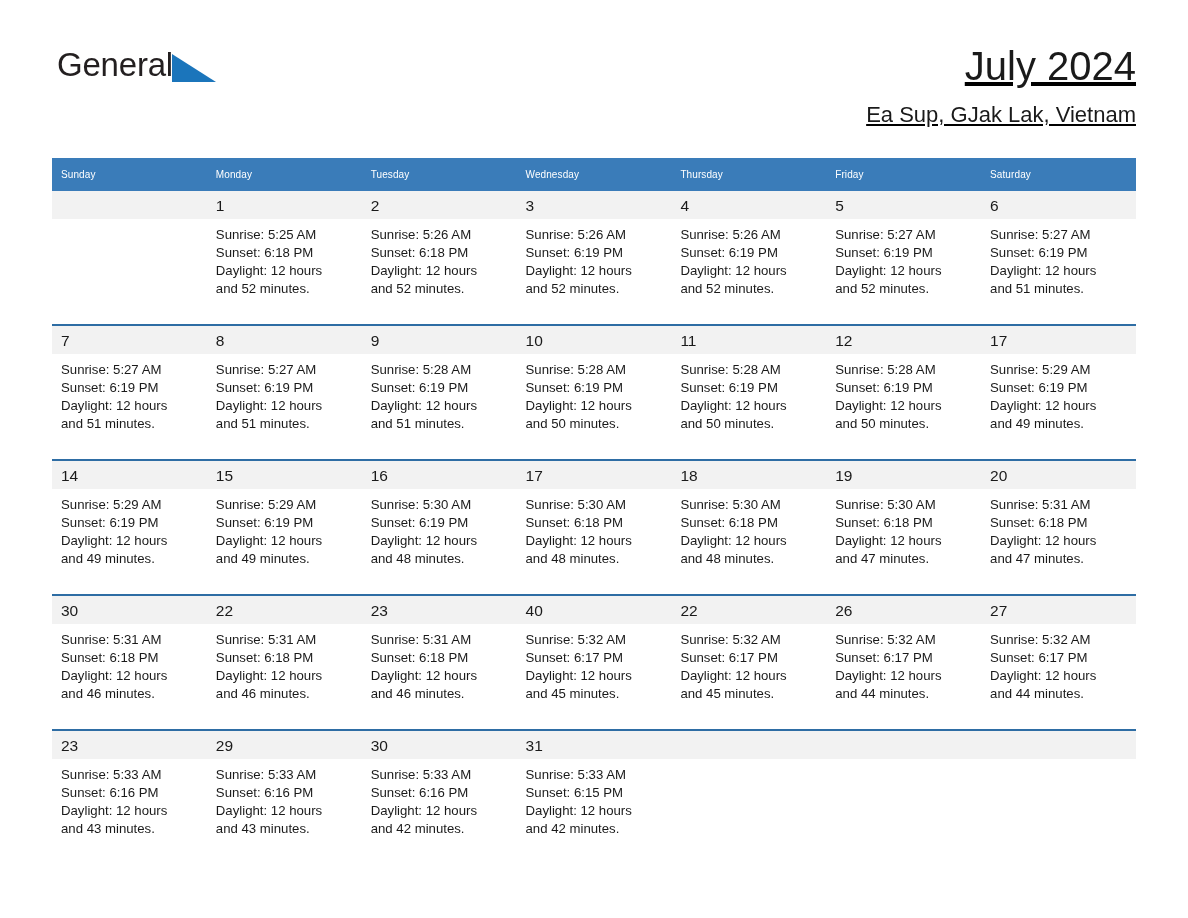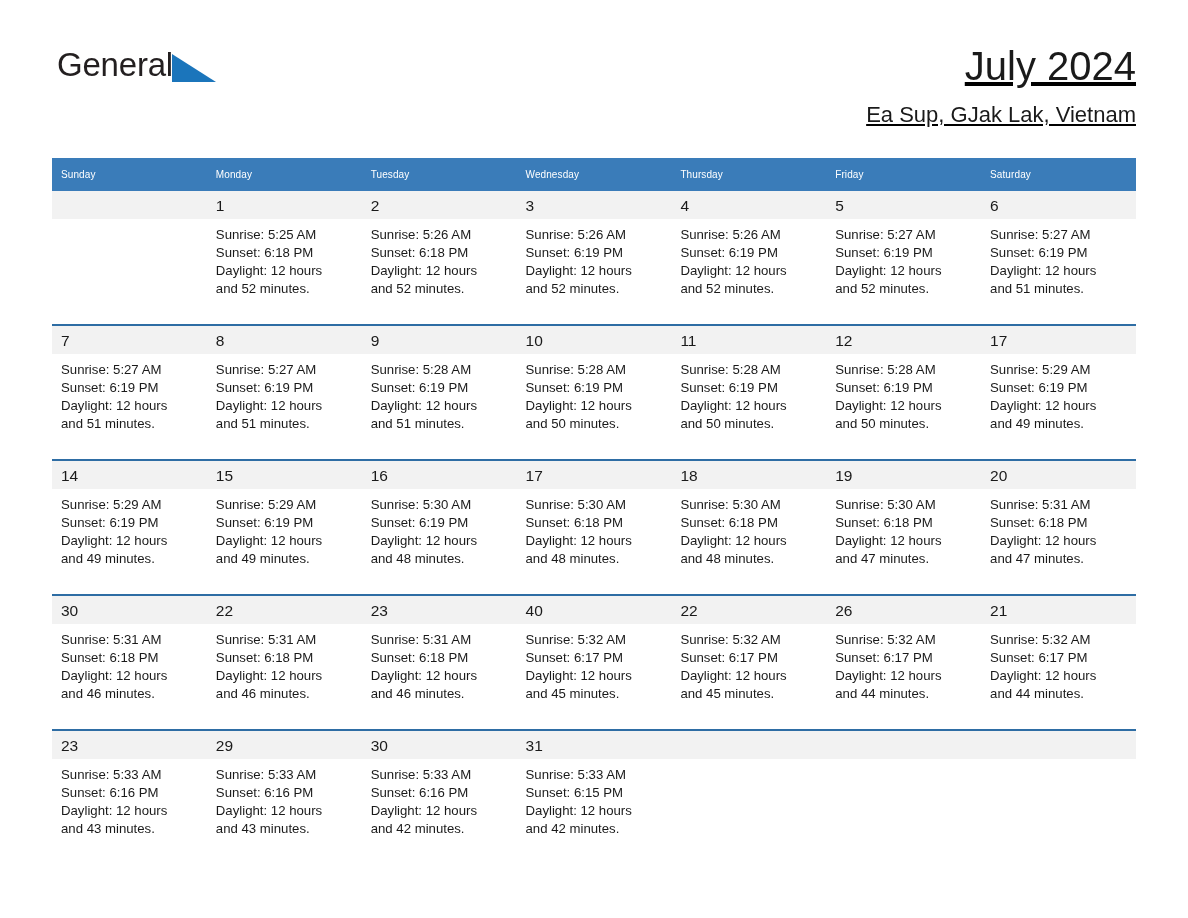--- a/index.html
+++ b/index.html
@@ -435,21 +435,21 @@
               <div class="cell">
                 <div class="daynum-band">26</div>
                 <div class="details">Sunrise: 5:32 AM
 Sunset: 6:17 PM
 Daylight: 12 hours
 and 44 minutes.</div>
               </div>
             </td>
           <td>
               <div class="cell">
-                <div class="daynum-band">21</div>
+                <div class="daynum-band">27</div>
                 <div class="details">Sunrise: 5:32 AM
 Sunset: 6:17 PM
 Daylight: 12 hours
 and 44 minutes.</div>
               </div>
             </td>
         </tr>
 
         <tr class="week-row">
           <td>

